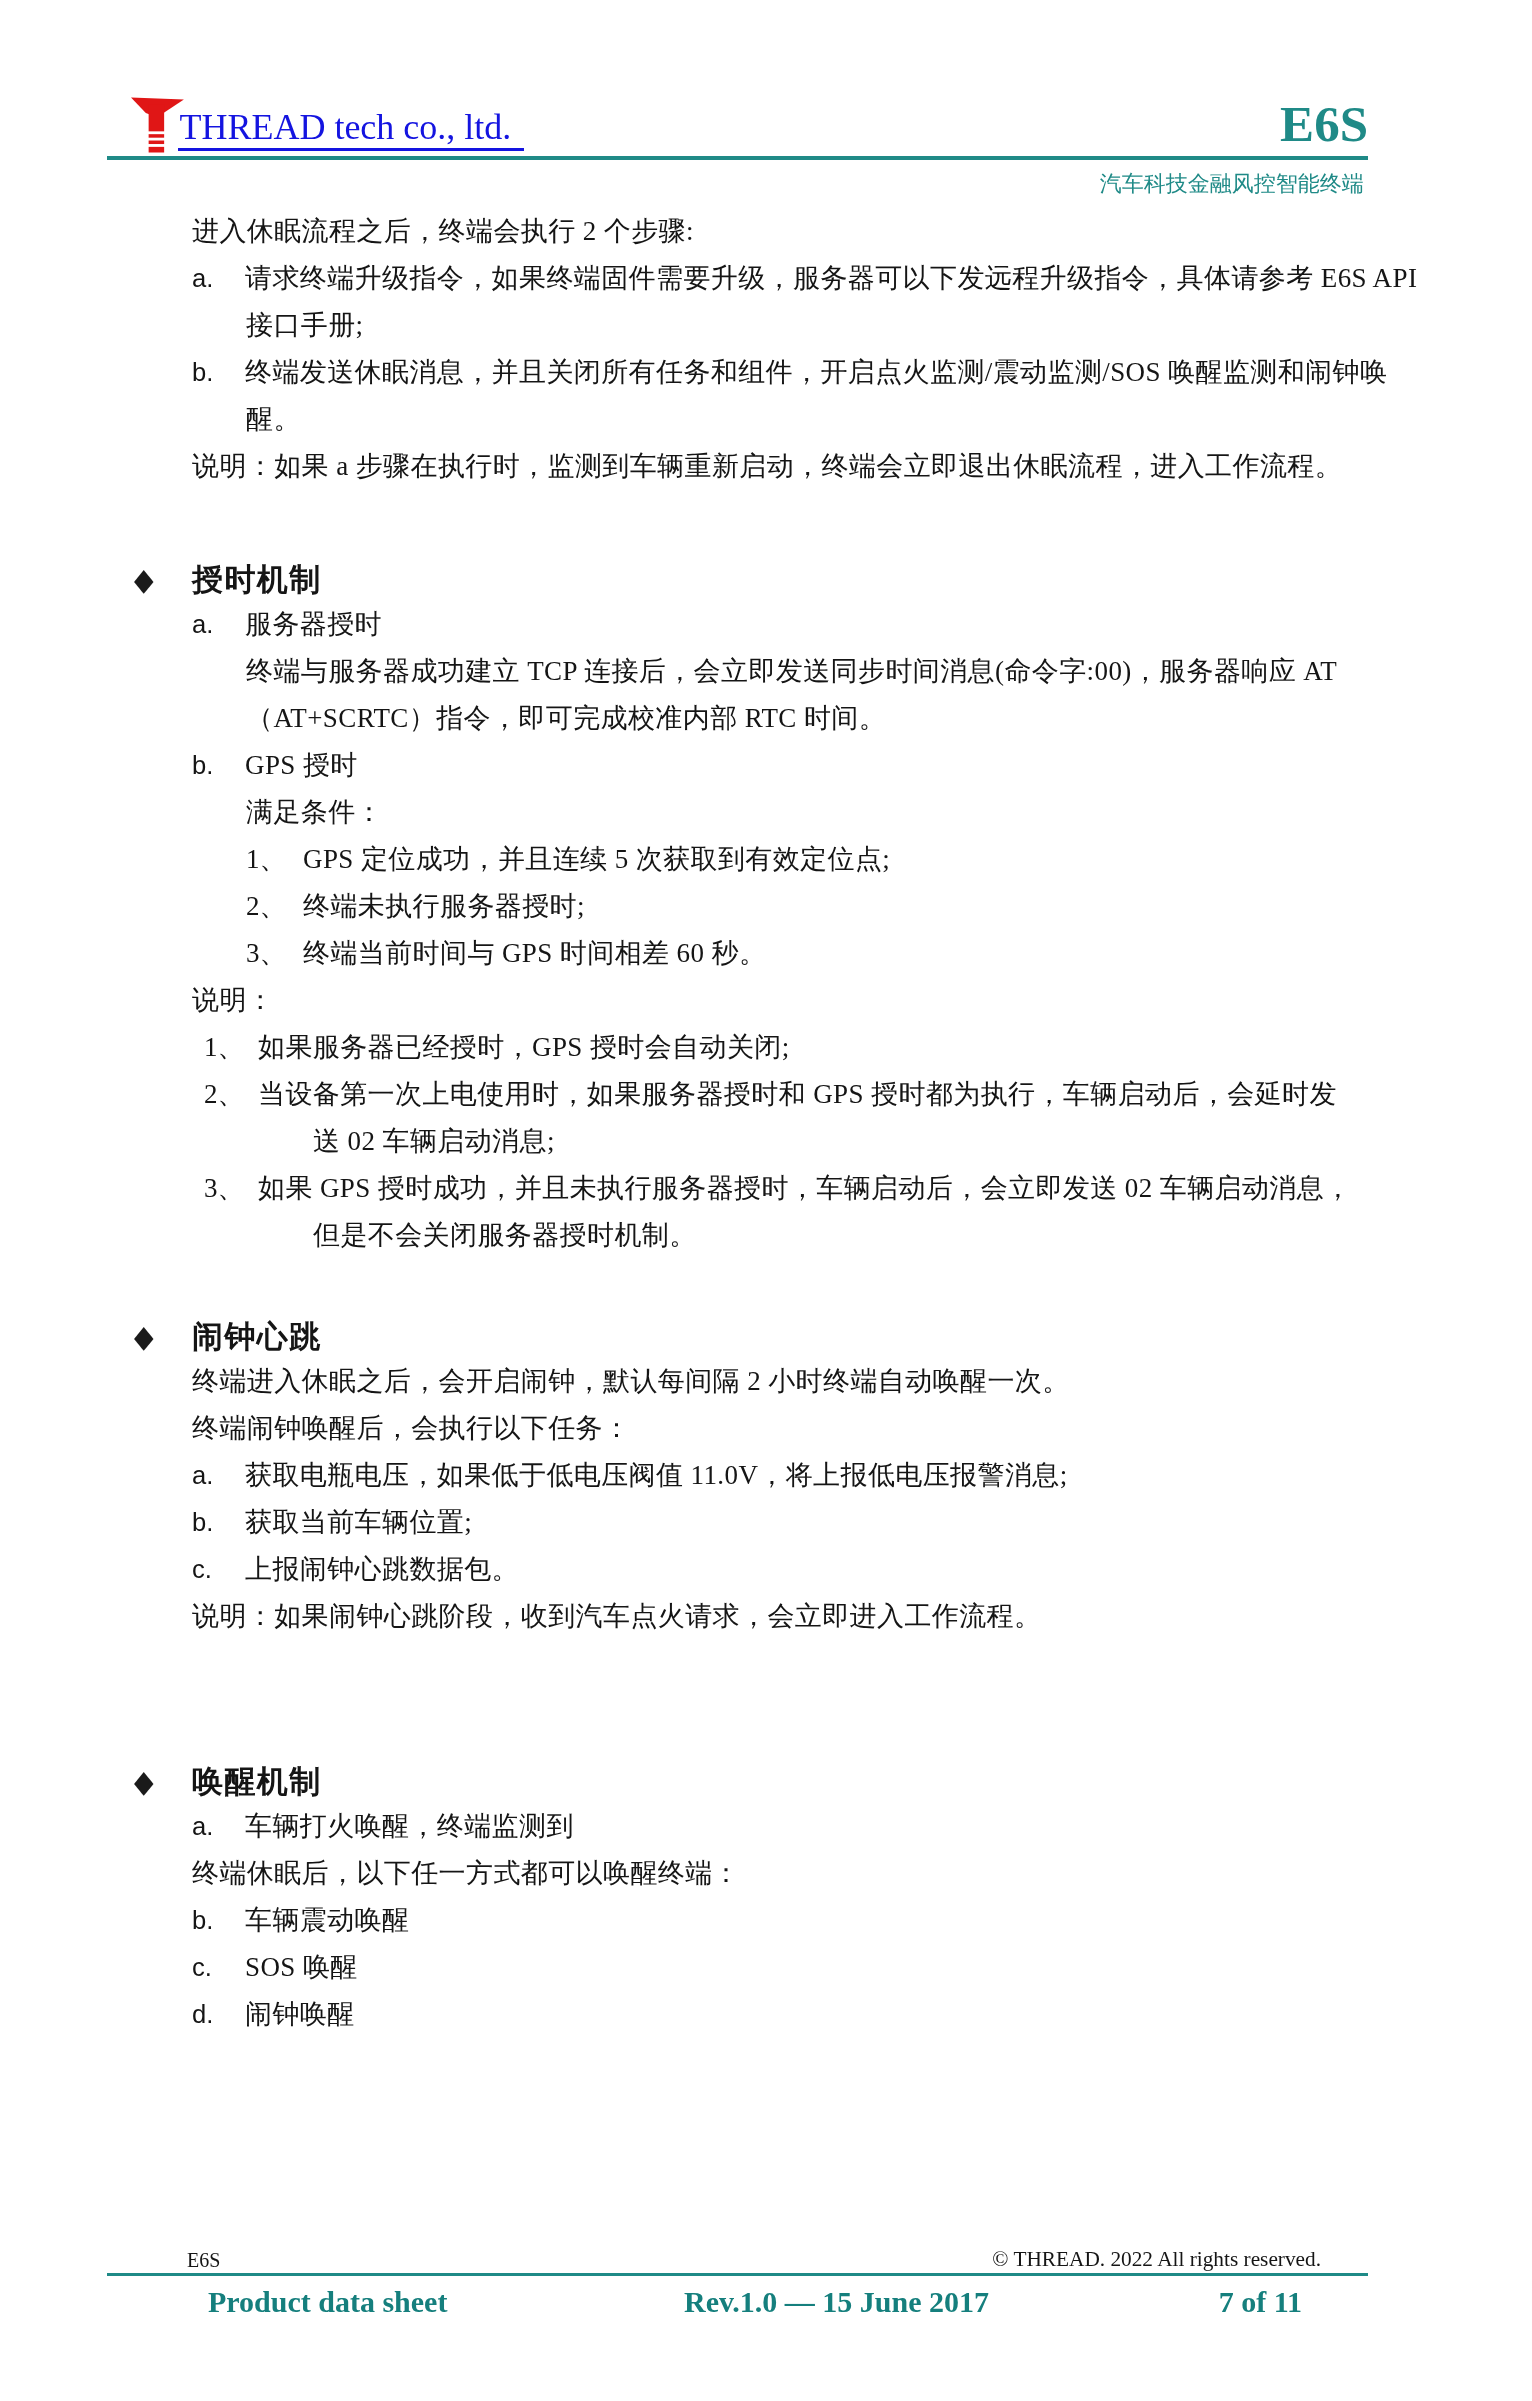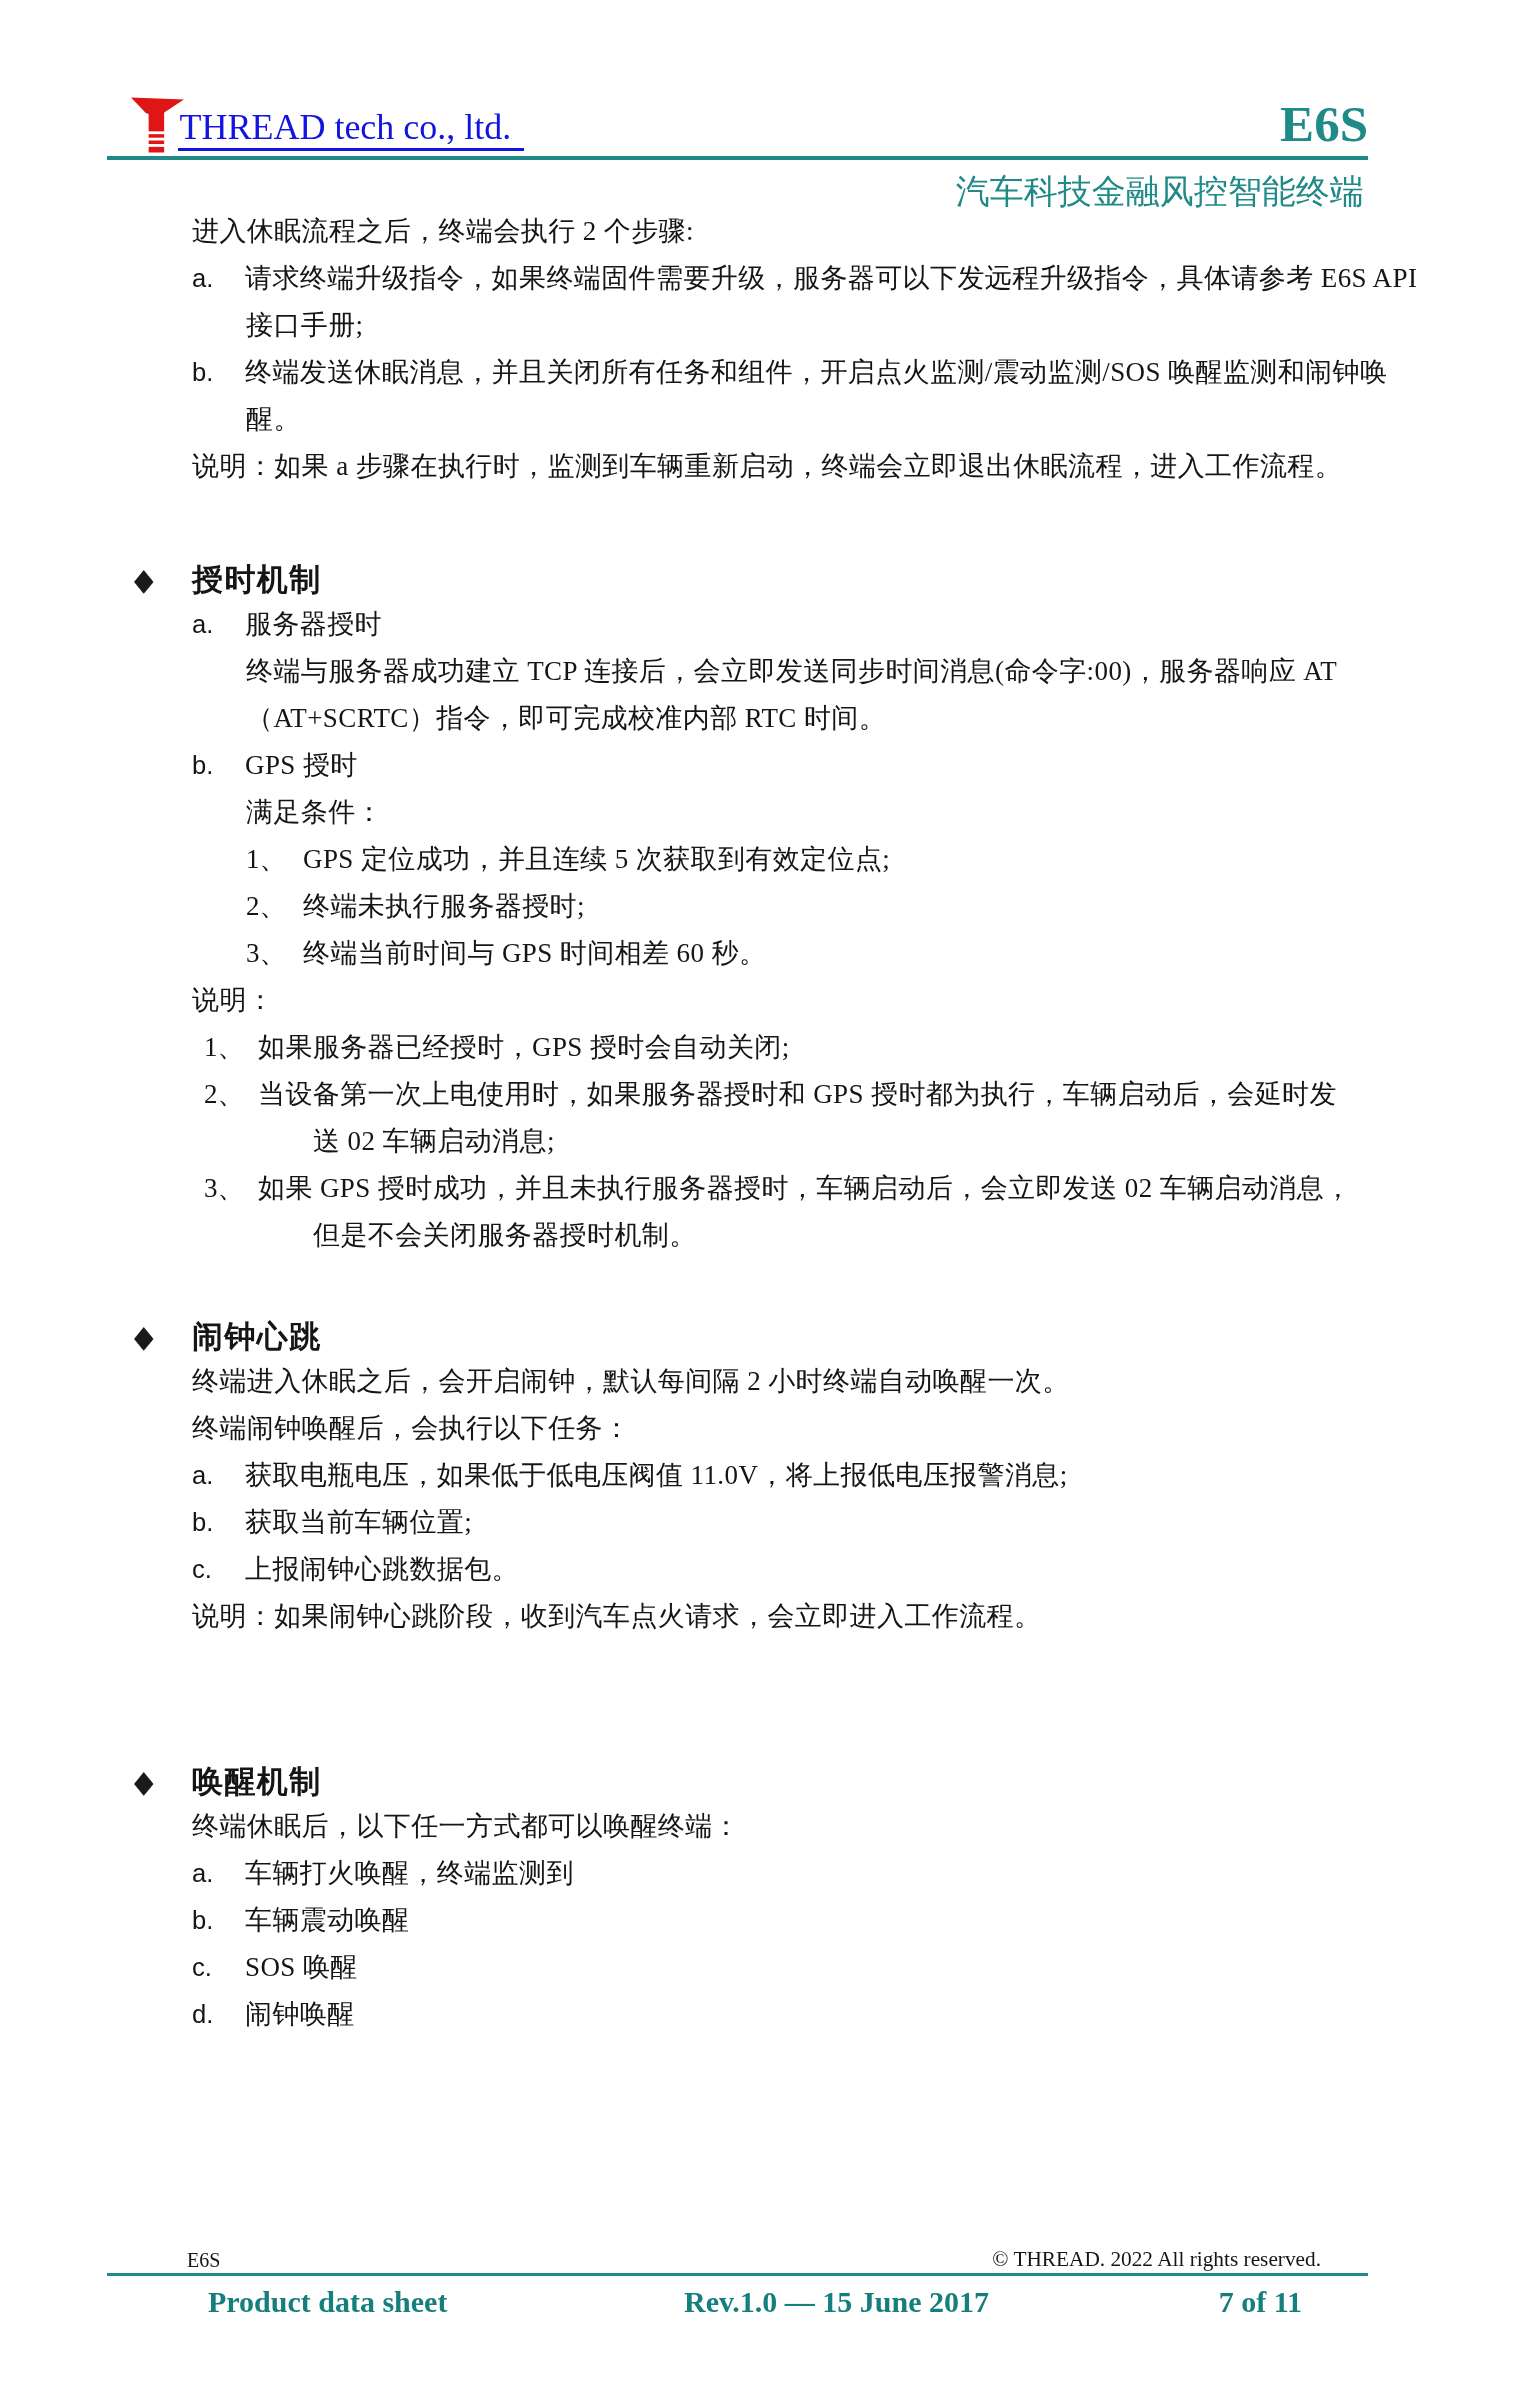--- a/index.html
+++ b/index.html
@@ -6,21 +6,21 @@
   .page{position:relative;width:1532px;height:2401px;background:#ffffff;overflow:hidden;
         font-family:"Liberation Serif","DejaVu Serif",serif;color:#151515;}
 
   
   .hdr{position:absolute;left:107px;top:0;width:1261px;height:213px;}
   .logo{position:absolute;left:23.5px;top:96px;}
   .company{position:absolute;left:71px;top:109px;font-size:36px;color:#1414e0;
            line-height:1;padding:0 12.8px 2.8px 1.4px;border-bottom:3.6px solid #1414e0;white-space:nowrap;}
   .model{position:absolute;right:0;top:99px;font-size:51px;font-weight:bold;color:#1f8a87;line-height:1;}
   .hdr-rule{position:absolute;left:0;right:0;top:156px;height:3.6px;background:#1f8a87;}
-  .subtitle{position:absolute;right:4.3px;top:169px;font-size:34px;color:#1f8a87;
+  .subtitle{position:absolute;right:4.3px;top:169px;font-size:22px;color:#1f8a87;
             font-family:"Liberation Sans","DejaVu Sans",sans-serif;white-space:nowrap;}
 
   
   main{position:absolute;left:134px;top:208px;width:1234px;}
   .line{line-height:47px;font-size:27px;white-space:nowrap;}
   .line .txt{letter-spacing:0.4px;}
   .i0{margin-left:58px;}
   .i1{margin-left:112px;}
   .i1b{margin-left:70px;}
   .i2{margin-left:179px;}
@@ -86,22 +86,22 @@
       <div class="line i1b"><span class="marker">3、</span><span class="txt">如果 GPS 授时成功，并且未执行服务器授时，车辆启动后，会立即发送 02 车辆启动消息，</span></div>
       <div class="line i2"><span class="txt">但是不会关闭服务器授时机制。</span></div>
       <div class="h-row" style="margin-top: 56px;"><span class="diamond">◆</span><span class="h-text">闹钟心跳</span></div>
       <div class="line i0"><span class="txt">终端进入休眠之后，会开启闹钟，默认每间隔 2 小时终端自动唤醒一次。</span></div>
       <div class="line i0"><span class="txt">终端闹钟唤醒后，会执行以下任务：</span></div>
       <div class="line i0"><span class="marker">a.</span><span class="txt">获取电瓶电压，如果低于低电压阀值 11.0V，将上报低电压报警消息;</span></div>
       <div class="line i0"><span class="marker">b.</span><span class="txt">获取当前车辆位置;</span></div>
       <div class="line i0"><span class="marker">c.</span><span class="txt">上报闹钟心跳数据包。</span></div>
       <div class="line i0"><span class="txt">说明：如果闹钟心跳阶段，收到汽车点火请求，会立即进入工作流程。</span></div>
       <div class="h-row" style="margin-top: 120px;"><span class="diamond">◆</span><span class="h-text">唤醒机制</span></div>
+      <div class="line i0"><span class="marker">a.</span><span class="txt">车辆打火唤醒，终端监测到</span></div>
       <div class="line i0"><span class="txt">终端休眠后，以下任一方式都可以唤醒终端：</span></div>
-      <div class="line i0"><span class="marker">a.</span><span class="txt">车辆打火唤醒，终端监测到</span></div>
       <div class="line i0"><span class="marker">b.</span><span class="txt">车辆震动唤醒</span></div>
       <div class="line i0"><span class="marker">c.</span><span class="txt">SOS 唤醒</span></div>
       <div class="line i0"><span class="marker">d.</span><span class="txt">闹钟唤醒</span></div>
     </main>
 
   <footer>
     <div class="f-row1">
       <span class="f-model">E6S</span>
       <span class="f-copy">© THREAD. 2022 All rights reserved.</span>
     </div>

